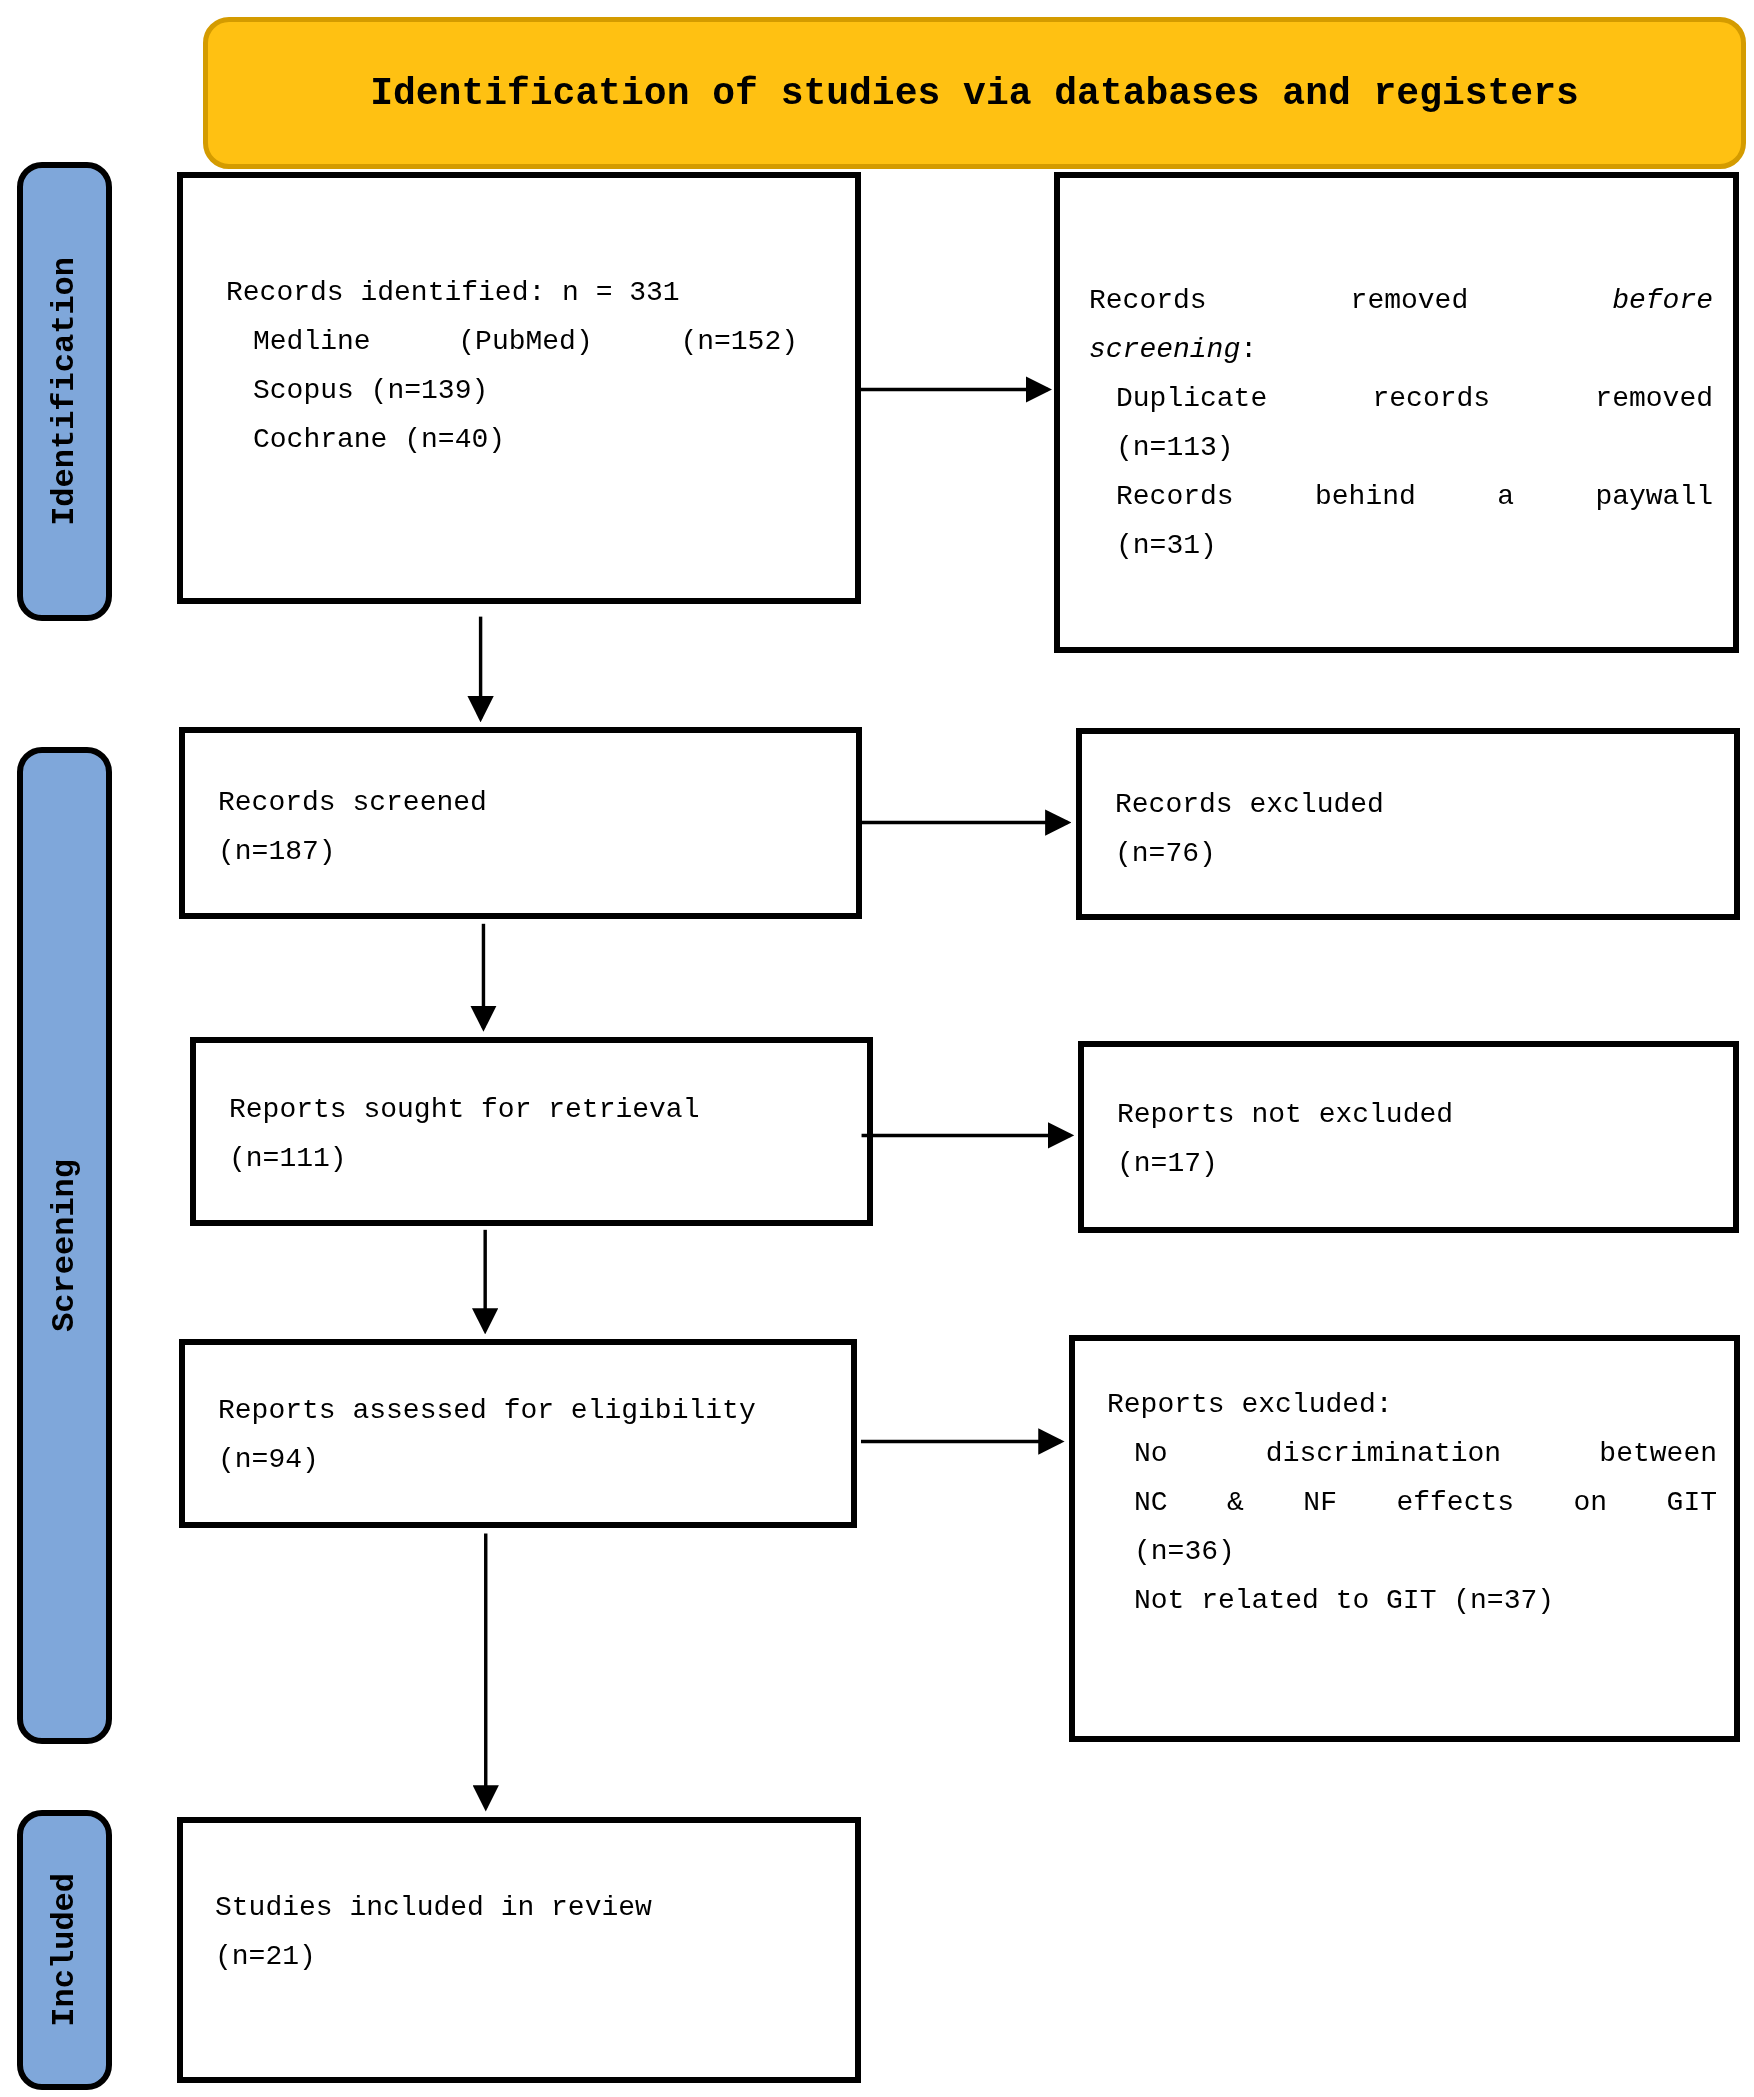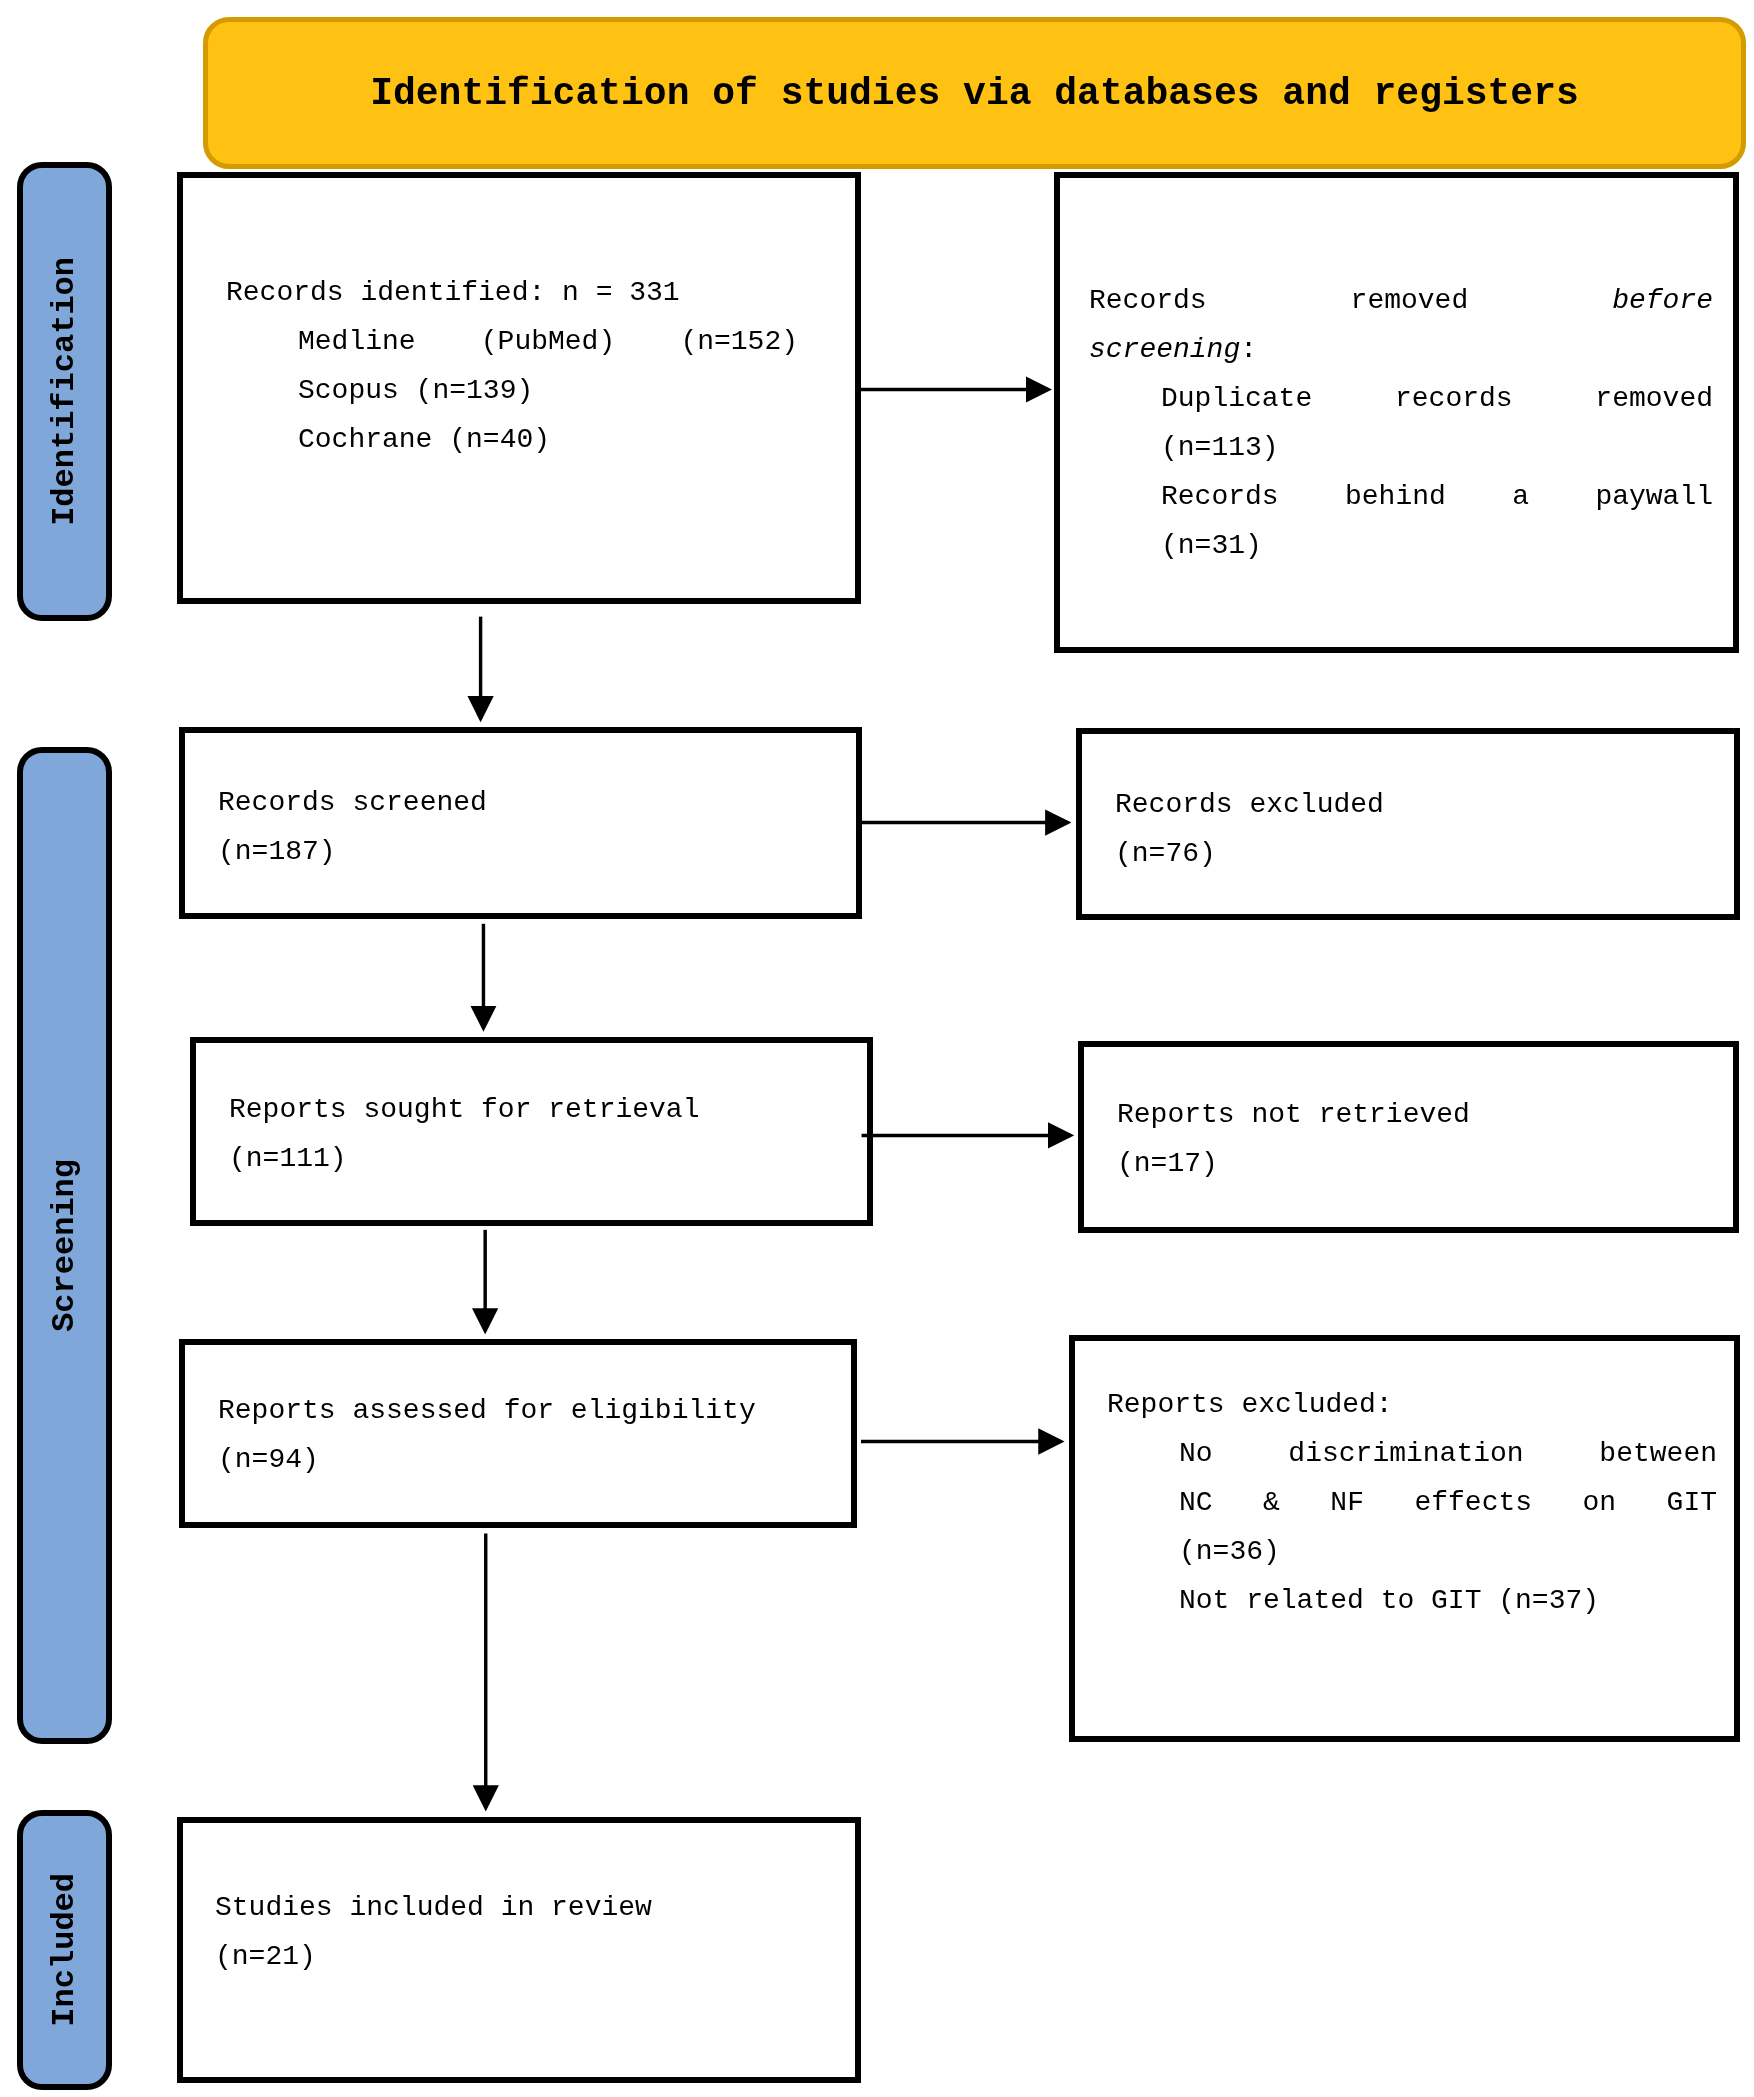--- a/index.html
+++ b/index.html
@@ -39,21 +39,21 @@
   #stage-screening{top:747px;height:997px;}
   #stage-included{top:1810px;height:280px;}
 
   
   .fbox{
     position:absolute;box-sizing:border-box;background:var(--background);
     border:6.9px solid var(--box-border);
     font-size:28px;line-height:49px;
   }
   .fbox .line{white-space:nowrap;}
-  .fbox .line.indent{margin-left:72px;}
+  .fbox .line.indent{margin-left:27px;}
   .fbox .line.stretch{
     white-space:normal;
     text-align:justify;text-align-last:justify;
     text-justify:inter-word;
   }
   .it{font-style:italic;}
 
   #box-records-identified{left:177px;top:172px;width:684px;height:432px;padding:90px 57px 0 43px;}
   #rb-records-removed  {left:1054px;top:172px;width:685px;height:481px;padding:98px 20px 0 29px;}
   #box-records-screened{left:179px;top:727px;width:683px;height:192px;padding:45px 34px 0 33px;}
@@ -107,21 +107,21 @@
     </div>
   <div class="fbox" id="rb-records-excluded">
       <div class="line">Records excluded</div>
       <div class="line">(n=76)</div>
     </div>
   <div class="fbox" id="box-reports-sought">
       <div class="line">Reports sought for retrieval</div>
       <div class="line">(n=111)</div>
     </div>
   <div class="fbox" id="rb-reports-not-retrieved">
-      <div class="line">Reports not retrieved</div>
+      <div class="line">Reports not excluded</div>
       <div class="line">(n=17)</div>
     </div>
   <div class="fbox" id="box-reports-assessed">
       <div class="line">Reports assessed for eligibility</div>
       <div class="line">(n=94)</div>
     </div>
   <div class="fbox" id="rb-reports-excluded">
       <div class="line">Reports excluded:</div>
       <div class="line indent stretch">No discrimination between</div>
       <div class="line indent stretch">NC &amp; NF effects on GIT</div>

